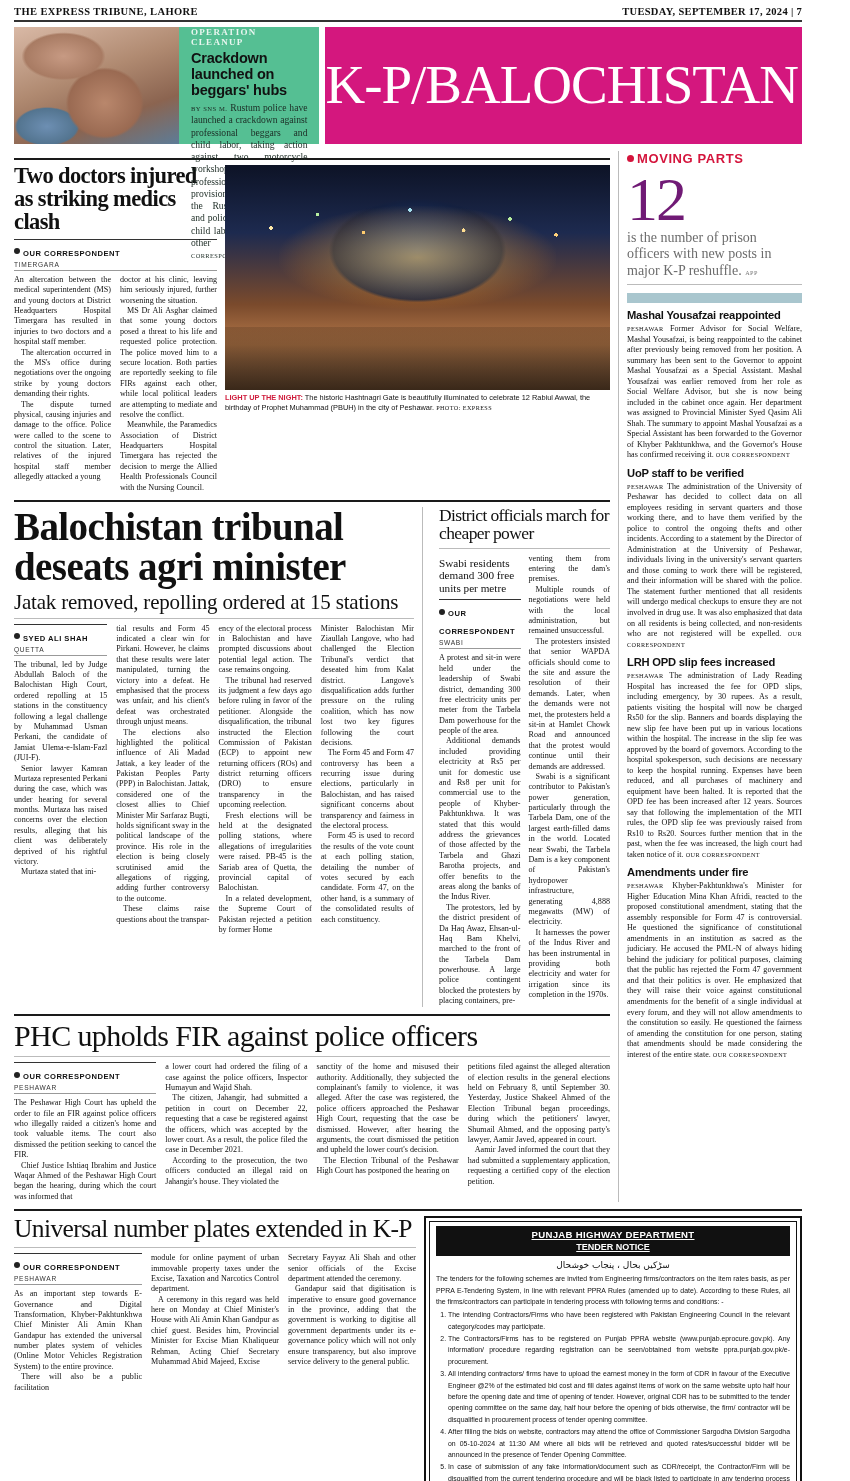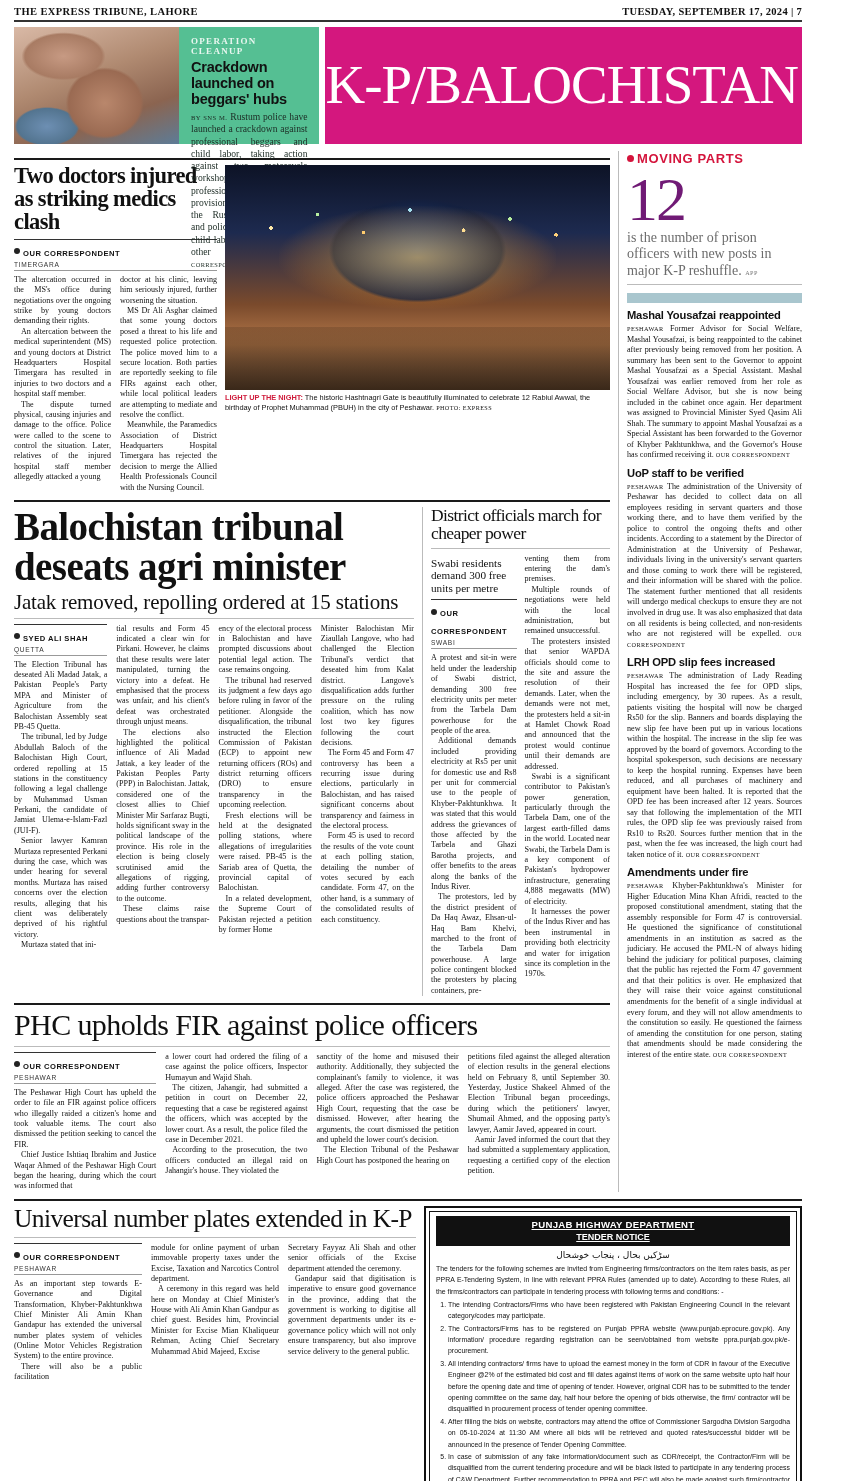--- a/index.html
+++ b/index.html
@@ -24,21 +24,21 @@
   
   .bannerrow { display:flex; height:117px; margin-top:5px; }
   .teaser { width:575px; background:#55bf93; display:flex; position:relative; }
   .teaser .photo { width:165px; height:100%;
     background:
       radial-gradient(ellipse 70px 40px at 30% 25%, #c79a83 0%, #a87b63 55%, transparent 60%),
       radial-gradient(ellipse 60px 55px at 55% 65%, #b9876c 0%, #9a6a52 60%, transparent 65%),
       radial-gradient(ellipse 50px 30px at 20% 85%, #6d8fb3 0%, #53748f 60%, transparent 65%),
       linear-gradient(160deg,#d9b9a6 0%,#b08a71 42%,#8b6450 72%,#5d7c97 100%);
     background-color:#a87f67; }
-  .teaser .txt { flex:1; padding:9px 12px 6px 12px; color:#fff; }
+  .teaser .txt { flex:1; padding:0 12px 6px 12px; color:#fff; }
   .teaser .kicker { font-size:9px; letter-spacing:1.3px; font-weight:bold;
                     color:#e8f6ef; margin-bottom:3px; }
   .teaser h3 { margin:0 0 4px 0; font-family:"Liberation Sans",sans-serif;
                font-size:14.5px; color:#111; letter-spacing:-.2px; }
   .teaser p { margin:0; font-size:9.6px; line-height:1.28; color:#1c2b24;
               text-align:justify; }
   .teaser p .by { font-size:6.6px; letter-spacing:.4px; }
   .teaser p .credit { font-size:6.4px; letter-spacing:.4px; }
   .sectionflag { flex:1; margin-left:6px; background:#d4177e; display:flex;
                  align-items:center; justify-content:flex-end; padding-right:4px; }
@@ -109,21 +109,21 @@
   .bignum-text .credit-tag { color:#777; }
   .railbar { height:10px; background:#a9c6ce; margin:8px 0 6px 0; }
   .railhead { font-family:"Liberation Sans",sans-serif; font-weight:bold;
               font-size:11.2px; margin:6px 0 3px 0; letter-spacing:-.2px; }
   .railbody { font-size:8.1px; line-height:1.3; text-align:justify; }
   .railbody .loc { font-size:6.3px; letter-spacing:.4px; }
 
   
   .baloch { width:400px; float:left; }
   .district { width:188px; float:left; margin-left:8px;
-              border-left:1px solid #bbb; padding-left:8px; }
+              border-left:1px solid #bbb; padding-left:16px; }
   .deck { font-family:"Liberation Serif",serif; font-size:11.2px; line-height:1.12;
           margin:3px 0 0 0; }
 
   .ad-phd { width:406px; float:right; border:2px solid #111; padding:3px;
             font-family:"Liberation Sans",sans-serif; }
   .ad-phd .inner { border:1px solid #111; padding:4px 6px 5px 6px; }
   .phd-head { background:#111; color:#fff; text-align:center; padding:3px 0 4px 0; }
   .phd-head .h1 { font-size:9.6px; font-weight:bold; text-decoration:underline; letter-spacing:.3px;}
   .phd-head .h2 { font-size:9px; font-weight:bold; text-decoration:underline; margin-top:2px;}
   .phd-urdu { text-align:center; font-size:9px; margin:4px 0 3px 0;
@@ -167,22 +167,22 @@
 
       <div>
         <div class="art-doctors">
           <h1 class="hl" style="font-size:22.5px;font-family:Liberation Serif, serif;">Two doctors injured as striking medics clash</h1>
           <div class="byline">
             <div><span class="dot"></span><span class="nm">OUR CORRESPONDENT</span></div>
             <span class="city">TIMERGARA</span>
           </div>
           <div style="display:flex; gap:9px;">
             <div class="body" style="width:97px;">
+              <p>An altercation between the medical superintendent (MS) and young doctors at District Headquarters Hospital Timergara has resulted in injuries to two doctors and a hospital staff member.</p>
               <p>The altercation occurred in the MS's office during negotiations over the ongoing strike by young doctors demanding their rights.</p>
-              <p>An altercation between the medical superintendent (MS) and young doctors at District Headquarters Hospital Timergara has resulted in injuries to two doctors and a hospital staff member.</p>
               <p>The dispute turned physical, causing injuries and damage to the office. Police were called to the scene to control the situation. Later, relatives of the injured hospital staff member allegedly attacked a young</p>
             </div>
             <div class="body" style="width:97px;">
               <p>doctor at his clinic, leaving him seriously injured, further worsening the situation.</p>
               <p>MS Dr Ali Asghar claimed that some young doctors posed a threat to his life and requested police protection. The police moved him to a secure location. Both parties are reportedly seeking to file FIRs against each other, while local political leaders are attempting to mediate and resolve the conflict.</p>
               <p>Meanwhile, the Paramedics Association of District Headquarters Hospital Timergara has rejected the decision to merge the Allied Health Professionals Council with the Nursing Council.</p>
             </div>
           </div>
         </div>
 
@@ -207,21 +207,20 @@
           <h1 class="hl" style="font-size:39px;">Balochistan tribunal deseats agri minister</h1>
           <h2 class="sub" style="font-size:21px;">Jatak removed, repolling ordered at 15 stations</h2>
           <hr class="thin">
           <div style="display:flex; gap:9px;">
             <div style="width:95px;">
               <div class="byline" style="margin-top:0;">
                 <div><span class="dot"></span><span class="nm">SYED ALI SHAH</span></div>
                 <span class="city">QUETTA</span>
               </div>
               <div class="body">
-                <p>The Election Tribunal has deseated Ali Madad Jatak, a Pakistan People's Party MPA and Minister of Agriculture from the Balochistan Assembly seat PB-45 Quetta.</p>
                 <p>The tribunal, led by Judge Abdullah Baloch of the Balochistan High Court, ordered repolling at 15 stations in the constituency following a legal challenge by Muhammad Usman Perkani, the candidate of Jamiat Ulema-e-Islam-Fazl (JUI-F).</p>
                 <p>Senior lawyer Kamran Murtaza represented Perkani during the case, which was under hearing for several months. Murtaza has raised concerns over the election results, alleging that his client was deliberately deprived of his rightful victory.</p>
                 <p>Murtaza stated that ini-</p>
               </div>
             </div>
             <div class="body" style="width:95px;">
               <p>tial results and Form 45 indicated a clear win for Pirkani. However, he claims that these results were later manipulated, turning the victory into a defeat. He emphasised that the process was unfair, and his client's defeat was orchestrated through unjust means.</p>
               <p>The elections also highlighted the political influence of Ali Madad Jattak, a key leader of the Pakistan Peoples Party (PPP) in Balochistan. Jattak, considered one of the closest allies to Chief Minister Mir Sarfaraz Bugti, holds significant sway in the political landscape of the province. His role in the election is being closely scrutinised amid the allegations of rigging, adding further controversy to the outcome.</p>
               <p>These claims raise questions about the transpar-</p>
             </div>

